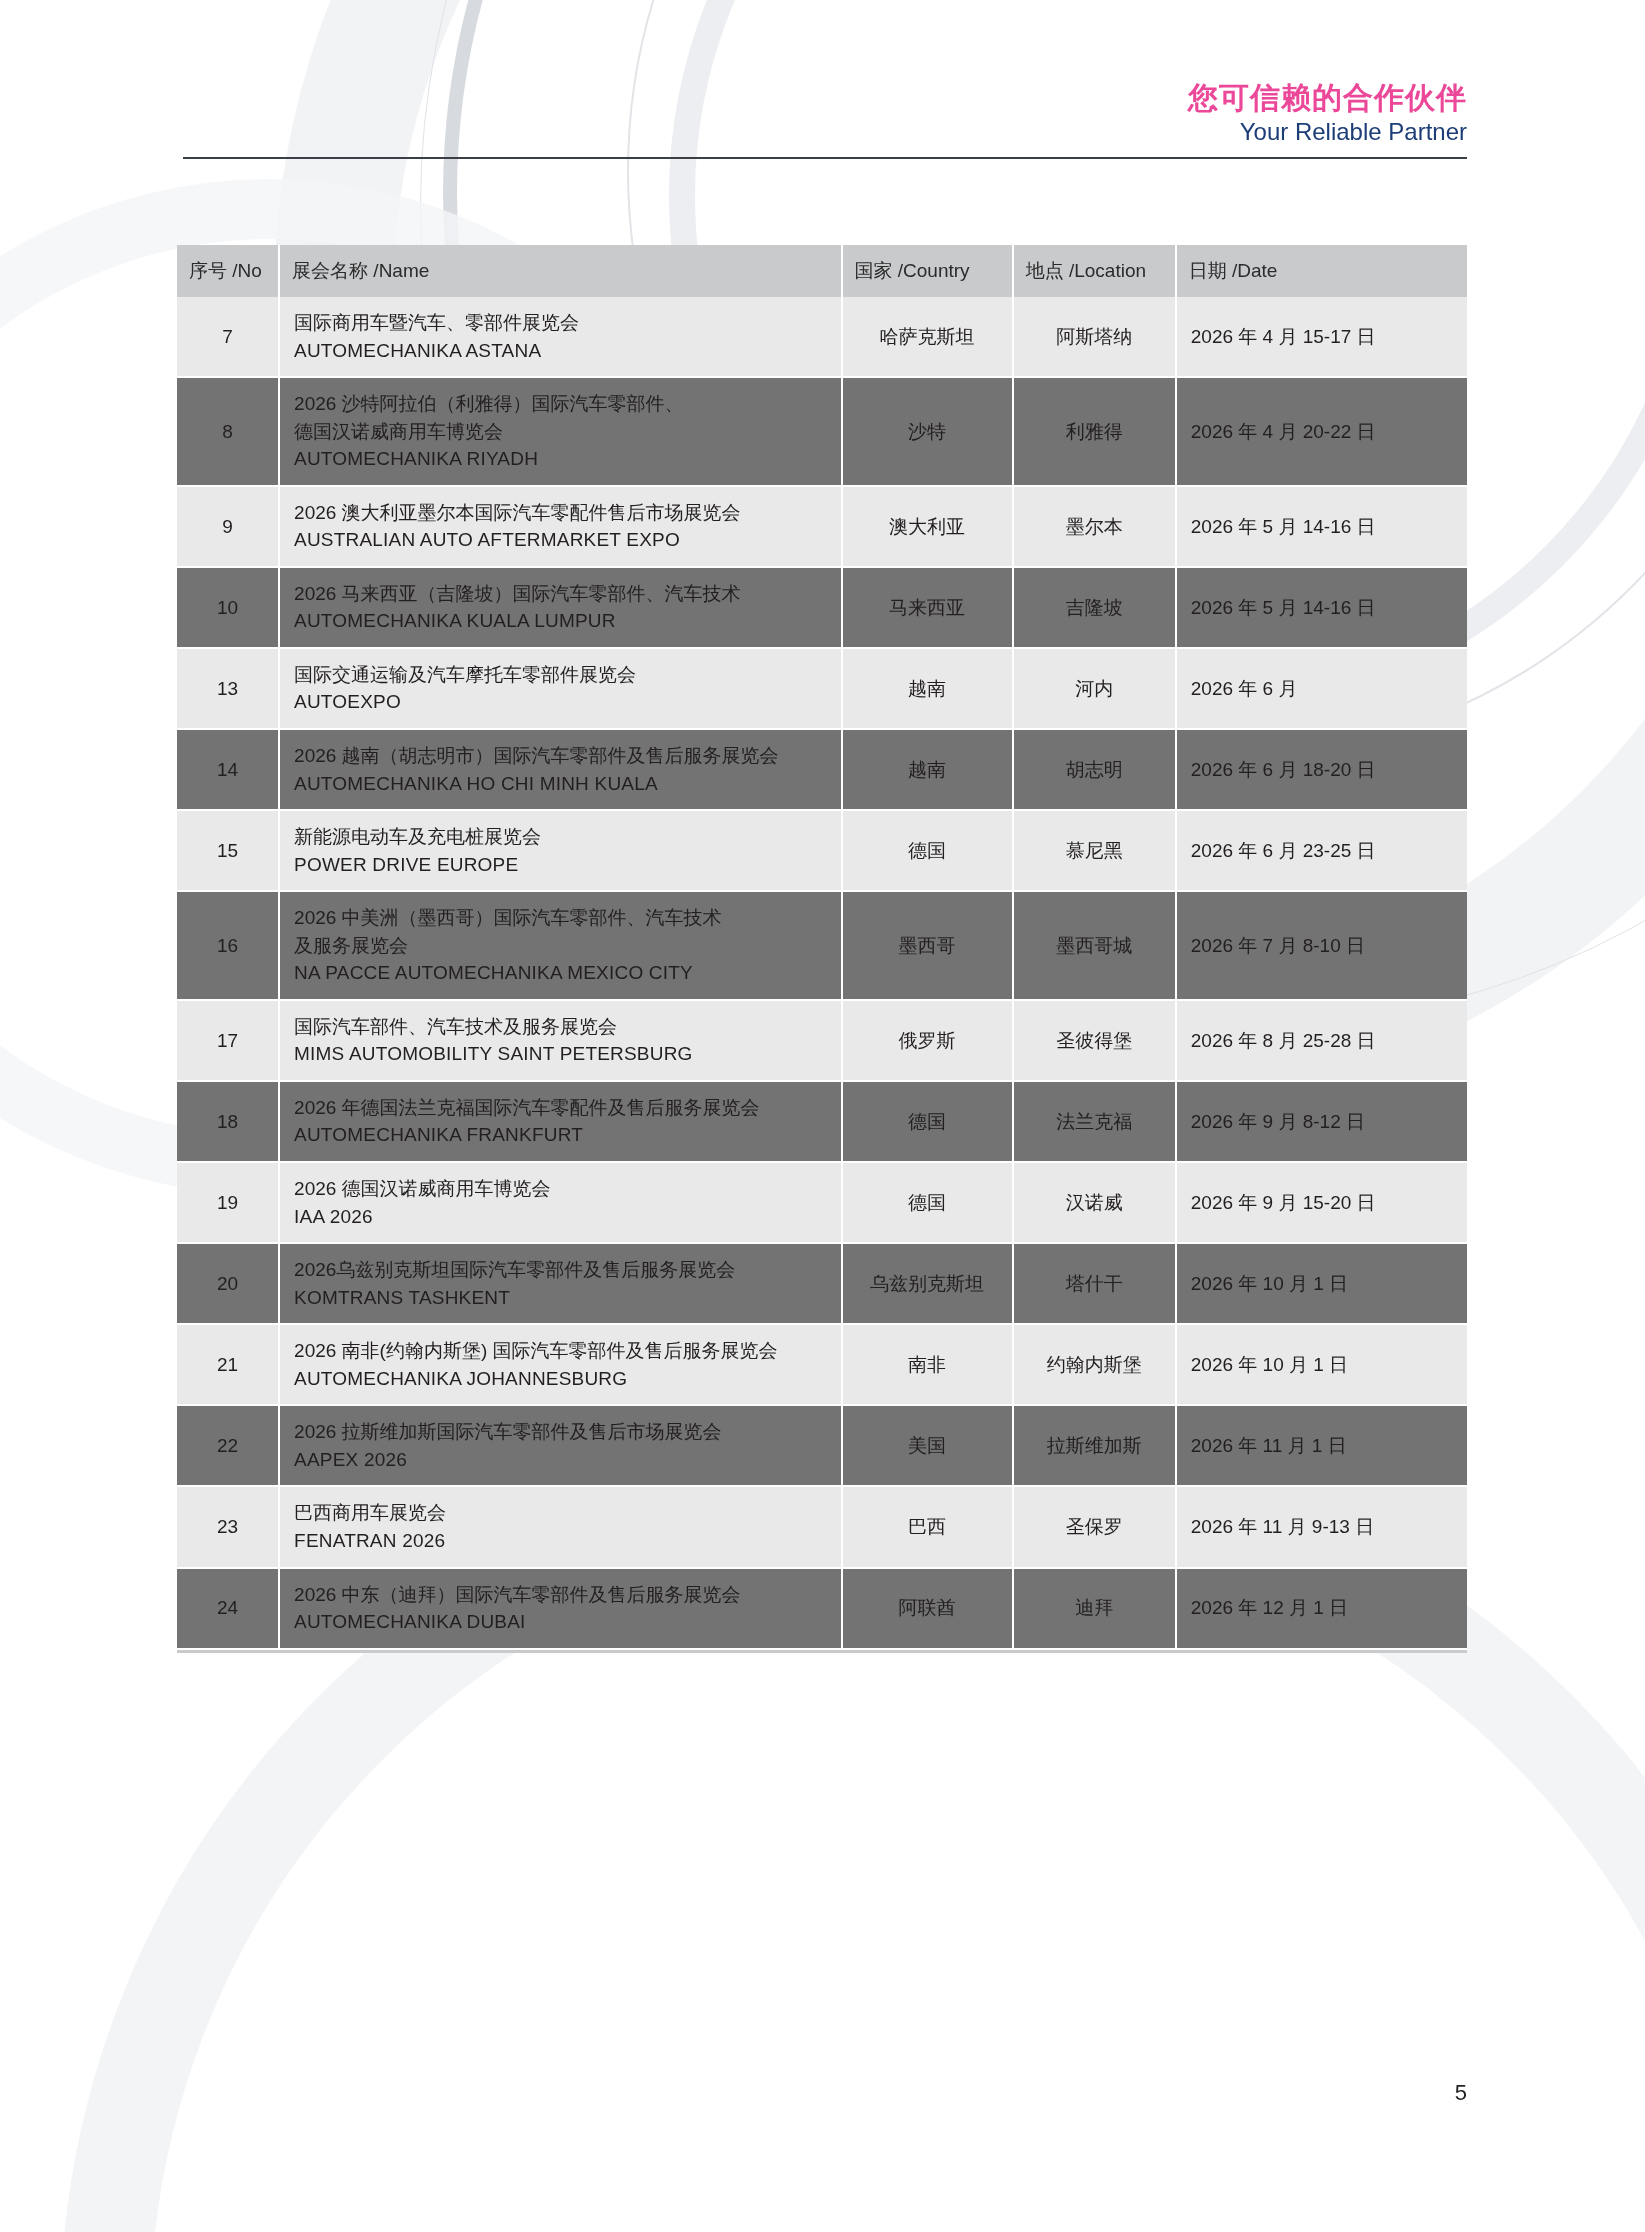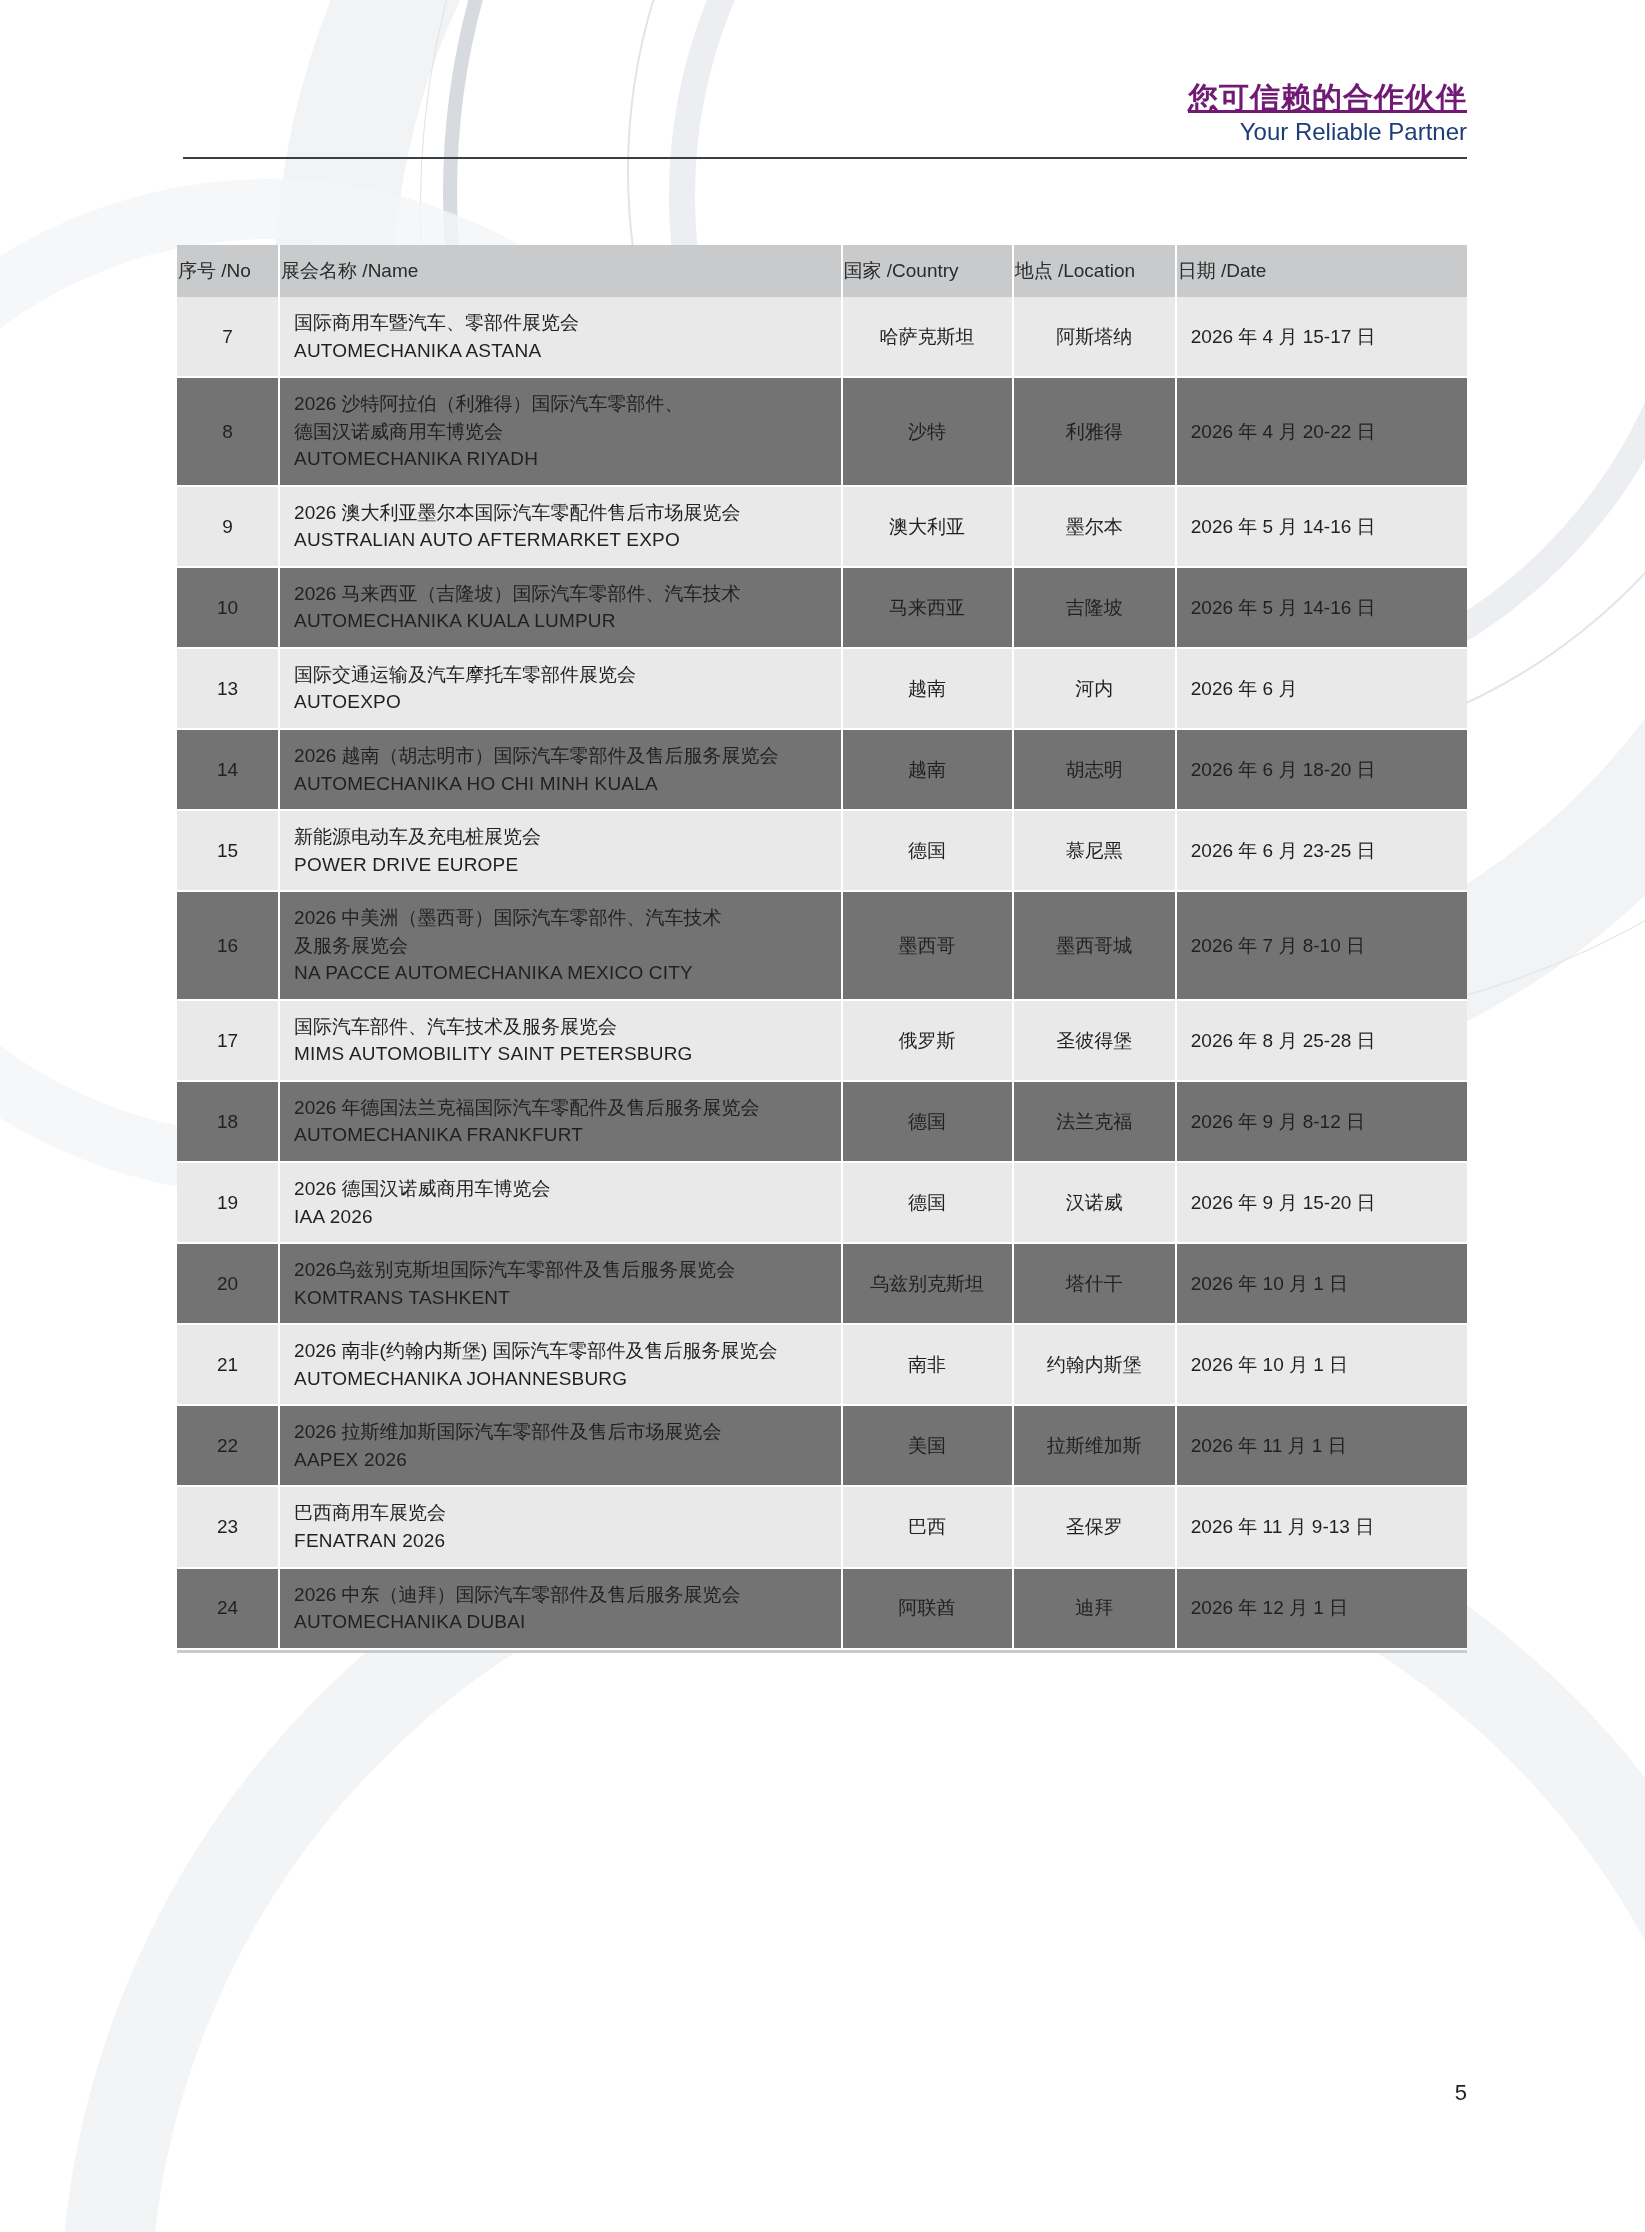--- a/index.html
+++ b/index.html
@@ -107,22 +107,21 @@
   }
   .header-text {
     text-align: right;
     color: #1f3f7a;
   }
   .header-cn {
     font-size: 30px;
     font-weight: bold;
     letter-spacing: 1px;
     line-height: 1.2;
-    color: #701a75;
-    text-decoration: underline;
+    color: #ec4899;
   }
   .header-en {
     font-size: 24px;
     line-height: 1.3;
     margin-top: 0;
     color: #1d3d77;
   }
   .header-rule {
     margin-top: 10px;
     height: 2px;
@@ -140,21 +139,21 @@
     width: 100%;
     border-collapse: collapse;
     table-layout: fixed;
   }
   table.events th {
     background: #c9cacc;
     color: #2b2b2b;
     font-size: 19px;
     font-weight: normal;
     text-align: left;
-    padding: 13px 1px;
+    padding: 13px 12px;
     border-right: 2px solid #ffffff;
   }
   table.events th:last-child { border-right: none; margin-top: 26px; }
 
   col.c-no { width: 102px; }
   col.c-name { width: 562px; }
   col.c-country { width: 171px; }
   col.c-location { width: 163px; }
   col.c-date { width: 291px; }
 

